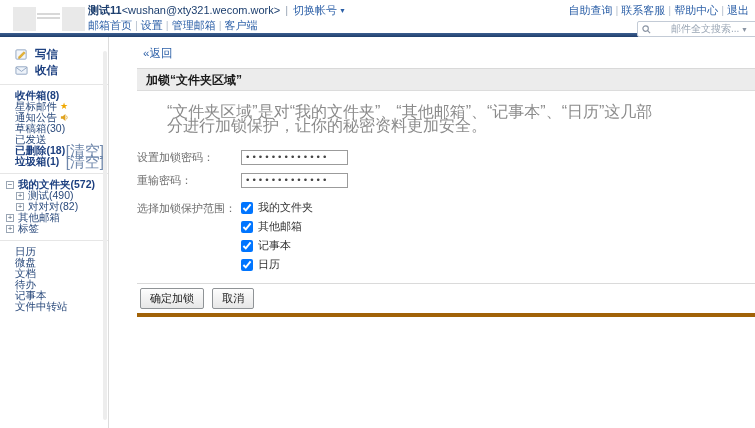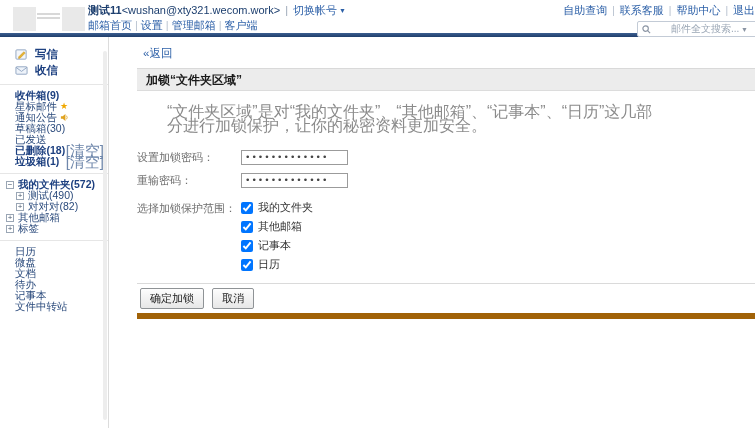--- a/index.html
+++ b/index.html
@@ -20,21 +20,21 @@
 
   .account-block { position:absolute; left:88px; top:4px; font-size:11px; line-height:13px; white-space:nowrap; }
   .account-line1 { color:#1c3e6e; }
   .account-line1 b { color:#1c3e6e; }
   .sep { color:#9aa6b5; margin:0 5px; }
   .blue-link { color:#2b5fa7; }
   .caret { font-size:7px; color:#2b5fa7; margin-left:2px; vertical-align:1px; }
   .account-line2 { margin-top:2px; }
   .account-line2 .bar { color:#b9c3d0; margin:0 3px; }
 
-  .quick-links { position:absolute; right:0; top:3px; font-size:11px; white-space:nowrap;font-family:Liberation Mono, monospace; }
+  .quick-links { position:absolute; right:6px; top:3px; font-size:11px; white-space:nowrap; }
   .quick-links .bar { color:#b9c3d0; margin:0 3px; }
 
   .search-box { position:absolute; left:637px; top:21px; width:126px; height:16px;
     border:1px solid #c3cbd6; border-radius:2px; background:#fff;
     display:flex; align-items:center; padding:0 4px; }
   .search-box .ph { flex:1; color:#9aa6b5; font-size:10px; margin-left:20px; overflow:hidden; white-space:nowrap; }
   .search-box .arrow { color:#8a94a3; font-size:7px; margin-right:10px; }
 
   .navy-bar { height:4px; background:linear-gradient(#3b5e90,#203e6b); }
 
@@ -87,21 +87,21 @@
   .form-label { width:100px; text-align:left; color:#6e6e6e; font-size:11px; line-height:16px;
     flex:0 0 auto; white-space:nowrap; }
   .form-field { margin-left:4px; }
   .pwd-input { width:107px; height:15px; border:1px solid #9b9b9b; font-size:9px; letter-spacing:1px;
     padding:0 3px; color:#444; font-family:"DejaVu Sans Mono",monospace; }
   .scope-row { margin-top:12px; }
   .scope-list { margin-left:4px; }
   .scope-item { display:flex; align-items:center; margin-bottom:4px; font-size:11px; color:#333; }
   .scope-item input { width:12px; height:12px; margin:0 5px 0 0; }
 
-  .button-bar { margin-top:4px; border-top:1px solid #dadada; border-bottom:6px solid #a16207;
+  .button-bar { margin-top:4px; border-top:1px solid #dadada; border-bottom:4px solid #a16207;
     padding:4px 0 4px 3px; }
   .btn { display:inline-block; border:1px solid #8f9396; border-radius:2px; cursor:pointer;
     background:linear-gradient(#fdfdfd,#e7e7e7); padding:2px 9px; font-size:11px; color:#222;
     margin-right:5px; font-family:inherit; }
 </style>
 </head>
 <body>
 
 <div class="header">
   <div class="logo-ph one"></div>
@@ -152,21 +152,21 @@
         <rect x="1" y="3" width="12" height="8" rx="1" fill="#eef3fa" stroke="#8fa3c0"></rect>
         <path d="M1 3.5 L7 8 L13 3.5" fill="none" stroke="#8fa3c0"></path>
       </svg>
       <span>收信</span>
     </div>
 
     <div class="side-divider"></div>
 
     <div class="side-list">
       <div class="side-item bold">
-        <span class="lbl">收件箱(9)</span>
+        <span class="lbl">收件箱(8)</span>
       </div>
       <div class="side-item">
         <span class="lbl">星标邮件</span>
         <span class="star">★</span>
       </div>
       <div class="side-item">
         <span class="lbl">通知公告</span>
         <span class="spk">
           <svg width="9" height="9" viewBox="0 0 10 10">
             <path d="M1 3.5 h2 L6 1 v8 L3 6.5 h-2 Z" fill="#e0a31f"></path>

